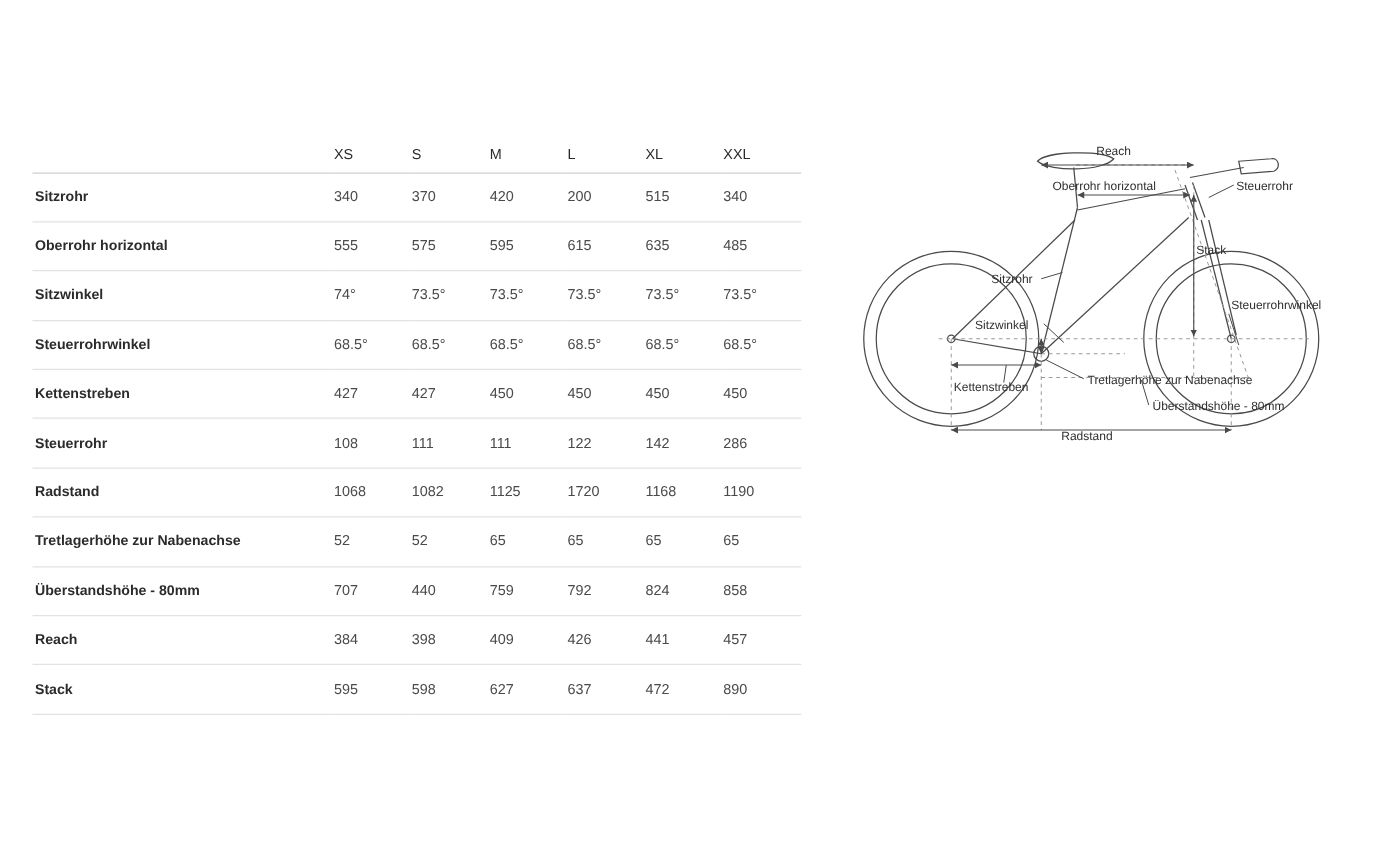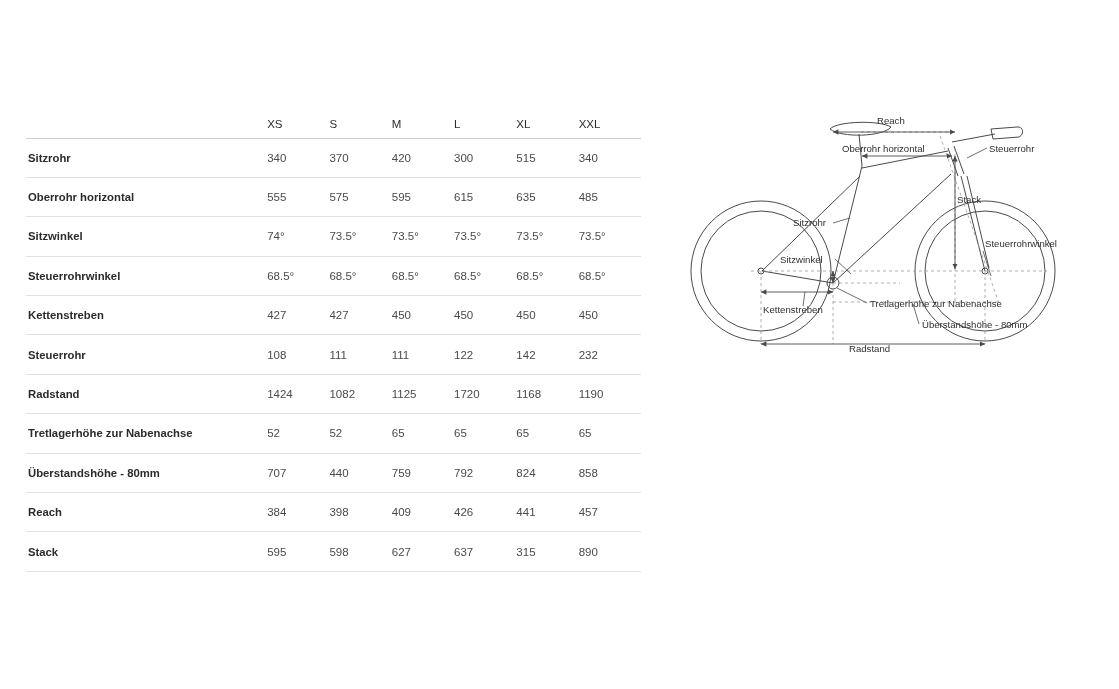--- a/index.html
+++ b/index.html
@@ -100,21 +100,21 @@
           <th class="sz">XL</th>
           <th class="sz">XXL</th>
         </tr>
       </thead>
       <tbody>
         <tr>
           <th class="rowhead">Sitzrohr</th>
           <td class="val">340</td>
           <td class="val">370</td>
           <td class="val">420</td>
-          <td class="val">300</td>
+          <td class="val">200</td>
           <td class="val">515</td>
           <td class="val">340</td>
         </tr>
         <tr>
           <th class="rowhead">Oberrohr horizontal</th>
           <td class="val">555</td>
           <td class="val">575</td>
           <td class="val">595</td>
           <td class="val">615</td>
           <td class="val">635</td>
@@ -147,25 +147,25 @@
           <td class="val">450</td>
           <td class="val">450</td>
         </tr>
         <tr>
           <th class="rowhead">Steuerrohr</th>
           <td class="val">108</td>
           <td class="val">111</td>
           <td class="val">111</td>
           <td class="val">122</td>
           <td class="val">142</td>
-          <td class="val">232</td>
+          <td class="val">286</td>
         </tr>
         <tr>
           <th class="rowhead">Radstand</th>
-          <td class="val">1424</td>
+          <td class="val">1068</td>
           <td class="val">1082</td>
           <td class="val">1125</td>
           <td class="val">1720</td>
           <td class="val">1168</td>
           <td class="val">1190</td>
         </tr>
         <tr>
           <th class="rowhead">Tretlagerhöhe zur Nabenachse</th>
           <td class="val">52</td>
           <td class="val">52</td>
@@ -191,21 +191,21 @@
           <td class="val">426</td>
           <td class="val">441</td>
           <td class="val">457</td>
         </tr>
         <tr>
           <th class="rowhead">Stack</th>
           <td class="val">595</td>
           <td class="val">598</td>
           <td class="val">627</td>
           <td class="val">637</td>
-          <td class="val">315</td>
+          <td class="val">472</td>
           <td class="val">890</td>
         </tr>
       </tbody>
     </table>
   </div>
 
   <div id="diagram">
     <svg width="452" height="290" viewBox="0 0 452 290" xmlns="http://www.w3.org/2000/svg">
       <g fill="none" stroke="#4a4a4a" stroke-width="1">
 

